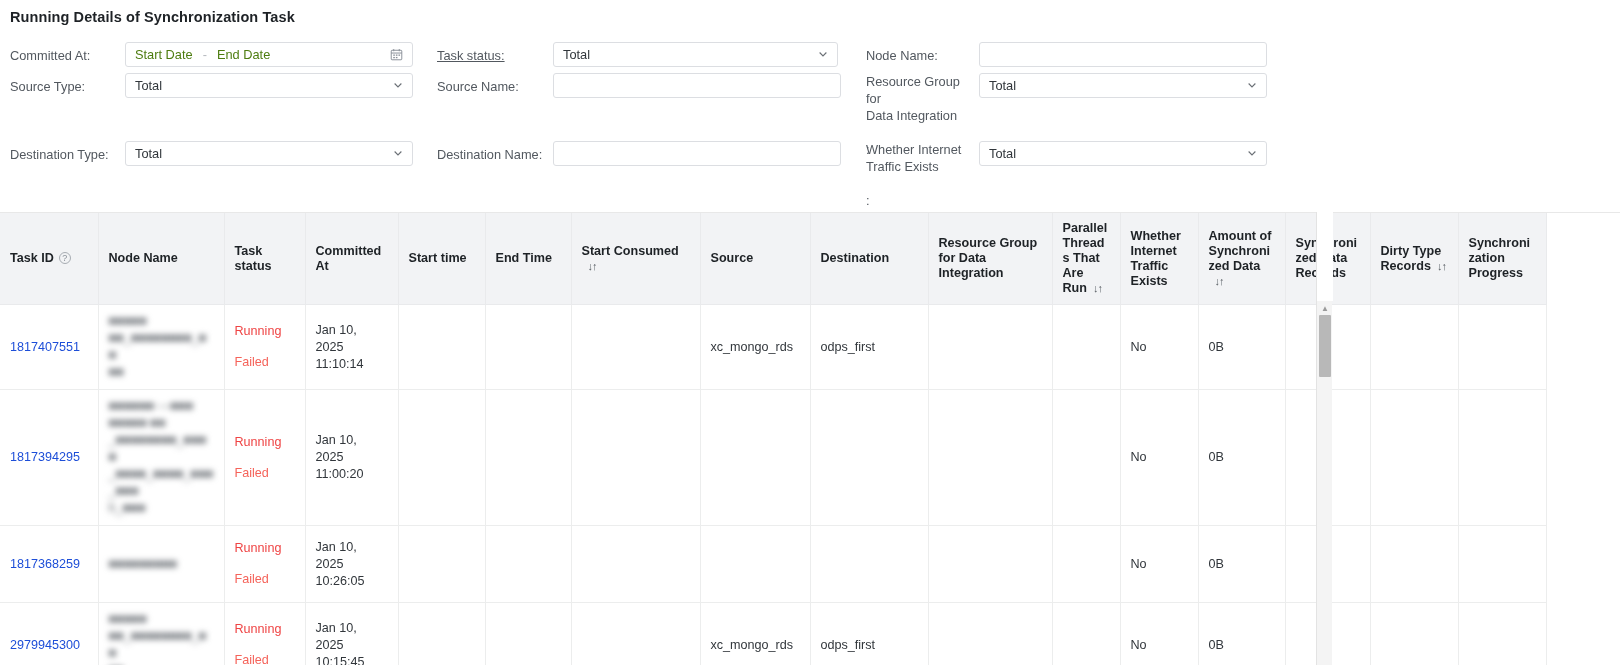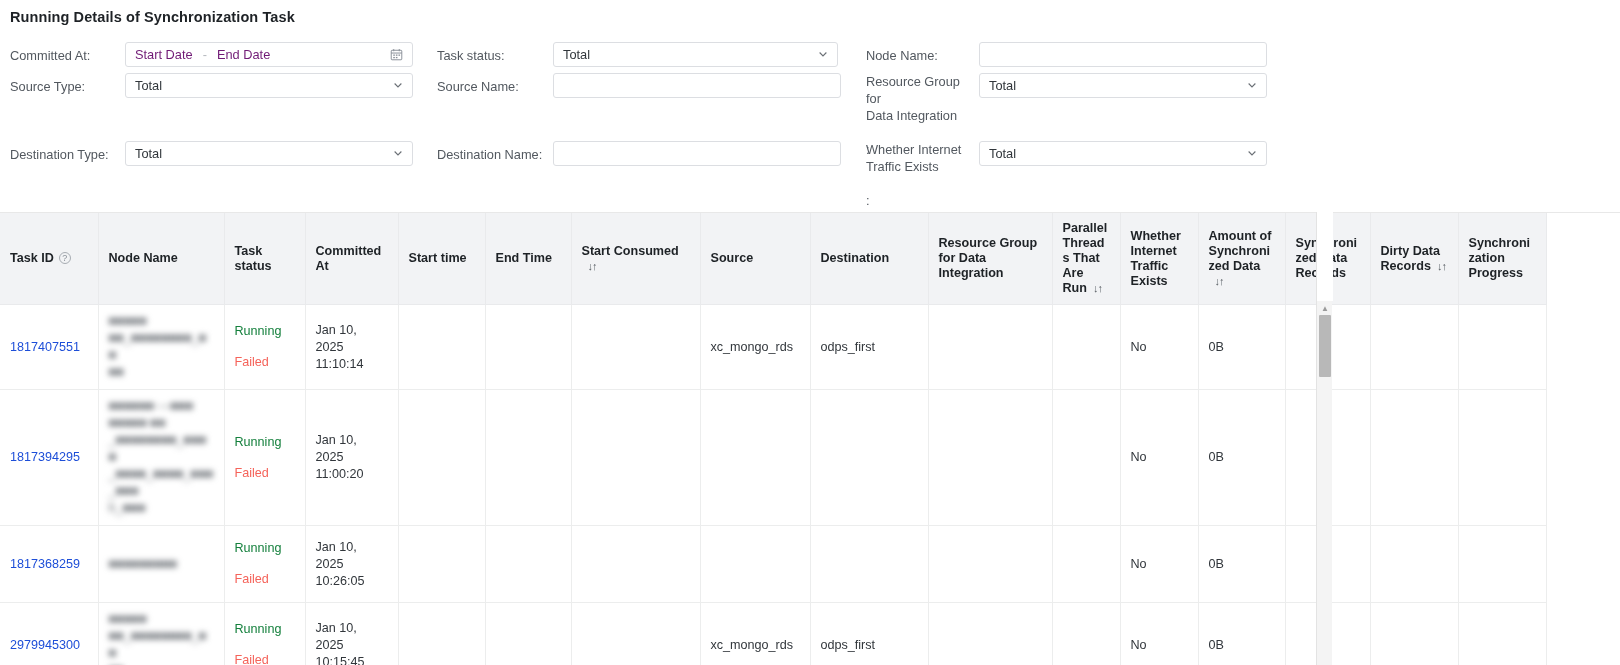--- a/index.html
+++ b/index.html
@@ -31,21 +31,21 @@
     height: 25px;
     border: 1px solid #dcdee2;
     border-radius: 3px;
     background: #fff;
     font-size: 12.8px;
     color: #31363b;
     display: flex; align-items: center;
     padding: 0 9px;
   }
   .fctrl.range { justify-content: flex-start; gap: 0; }
-  .ph { color: #701a75; }
+  .ph { color: #4d7c0f; }
   .dash { color: #b5b9be; margin: 0 10px; }
   .cal-ico { margin-left: auto; display:flex; align-items:center; }
   .selwrap { position: absolute; }
   .selwrap .chev-abs { position: absolute; right: 9px; top: 50%; transform: translateY(-50%); pointer-events:none; }
   input.fctrl { outline: none; font-family: "Liberation Sans", sans-serif; }
   input.fctrl::placeholder { color: #b5b9be; }
 
   
   .table-wrap {
     position: absolute; left: 0; top: 212px;
@@ -91,21 +91,21 @@
     letter-spacing: -1px; vertical-align: baseline;
   }
   .help-ico {
     display: inline-block; width: 12px; height: 12px;
     border: 1px solid #a8adb3; border-radius: 50%;
     color: #8a9098; font-size: 9px; font-weight: normal;
     line-height: 10px; text-align: center; margin-left: 5px;
     vertical-align: 1px;
   }
   .task-link { color: #1d4ed8; cursor: pointer; }
-  .status-run { color: #15803d; display: block; margin-bottom: 14px; }
+  .status-run { color: #ef4444; display: block; margin-bottom: 14px; }
   .status-fail { color: #f5635a; display: block; }
   .blurred {
     color: #60656b;
     filter: blur(3.4px);
     -webkit-filter: blur(3.4px);
     user-select: none;
     white-space: pre-wrap;
     font-size: 12.6px;
     line-height: 16px;
   }
@@ -152,21 +152,21 @@
           <line x1="11.4" y1="1.3" x2="11.4" y2="4"></line>
           <rect x="4" y="8" width="2" height="1.6" fill="#8a9098" stroke="none"></rect>
           <rect x="7.2" y="8" width="2" height="1.6" fill="#8a9098" stroke="none"></rect>
           <rect x="10.4" y="8" width="2" height="1.6" fill="#8a9098" stroke="none"></rect>
           <rect x="4" y="11" width="2" height="1.6" fill="#8a9098" stroke="none"></rect>
           <rect x="7.2" y="11" width="2" height="1.6" fill="#8a9098" stroke="none"></rect>
         </svg>
       </span>
     </div>
 
-    <div class="fcell flabel" style="left:437px; top:7px;">Task status:</div>
+    <div class="fcell flabel" style="left:437px; top:7px;text-decoration:underline;">Task status:</div>
     <div class="selwrap" style="left:553px; top:2px; width:285px;">
       <div class="fctrl" style="position:relative; left:0; top:0; width:285px;">
         <span>Total</span>
       </div>
       <span class="chev-abs">
         <svg width="12" height="12" viewBox="0 0 16 16" fill="none" stroke="#6b7076" stroke-width="1.5">
             <polyline points="3.5,6 8,10.5 12.5,6"></polyline>
           </svg>
       </span>
     </div>
@@ -264,21 +264,21 @@
           <th><span class="hdr-txt">Start time</span></th>
           <th><span class="hdr-txt">End Time</span></th>
           <th><span class="hdr-txt">Start Consumed</span><span class="sort-ico">↓↑</span></th>
           <th><span class="hdr-txt">Source</span></th>
           <th><span class="hdr-txt">Destination</span></th>
           <th><span class="hdr-txt">Resource Group for Data Integration</span></th>
           <th><span class="hdr-txt">Parallel Threads That Are Run</span><span class="sort-ico">↓↑</span></th>
           <th><span class="hdr-txt">Whether Internet Traffic Exists</span></th>
           <th><span class="hdr-txt">Amount of Synchronized Data</span><span class="sort-ico">↓↑</span></th>
           <th><span class="hdr-txt">Synchronized Data Records</span></th>
-          <th><span class="hdr-txt">Dirty Data Records</span><span class="sort-ico">↓↑</span></th>
+          <th><span class="hdr-txt">Dirty Type Records</span><span class="sort-ico">↓↑</span></th>
           <th><span class="hdr-txt">Synchronization Progress</span></th>
         </tr>
       </thead>
       <tbody>
 
         <tr style="height:78px">
           <td><span class="task-link">1817407551</span></td>
           <td><span class="blurred">■■■■■
 ■■_■■■■■■■■_■■
 ■■</span></td>

